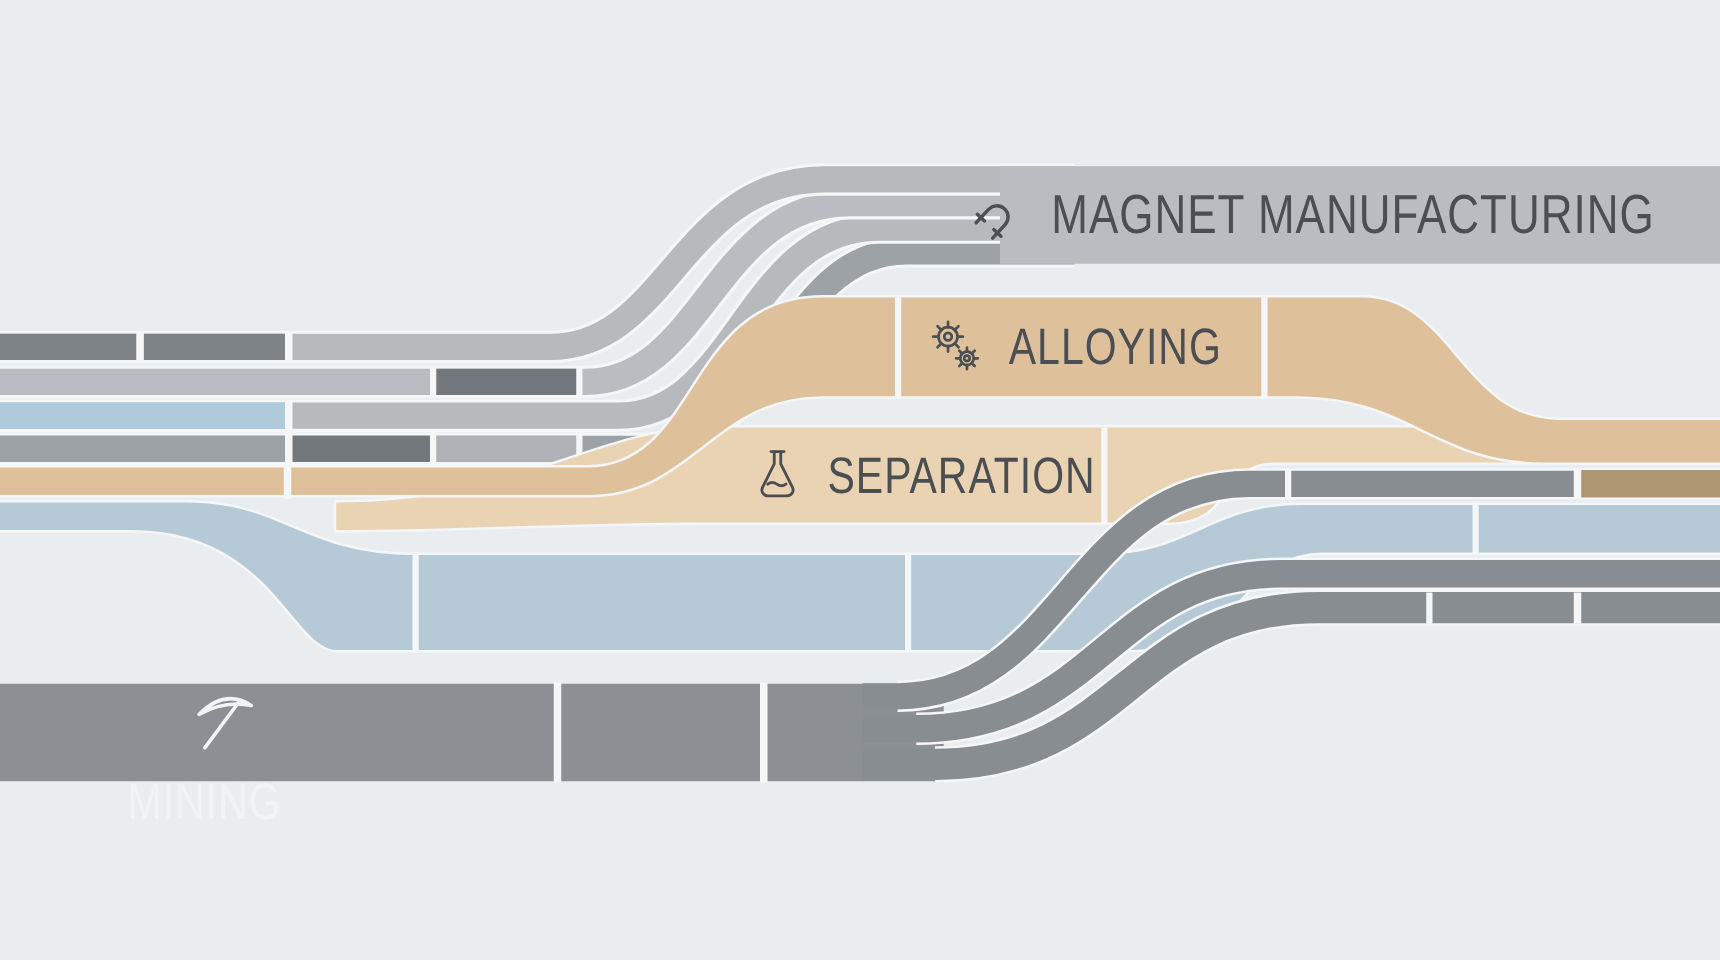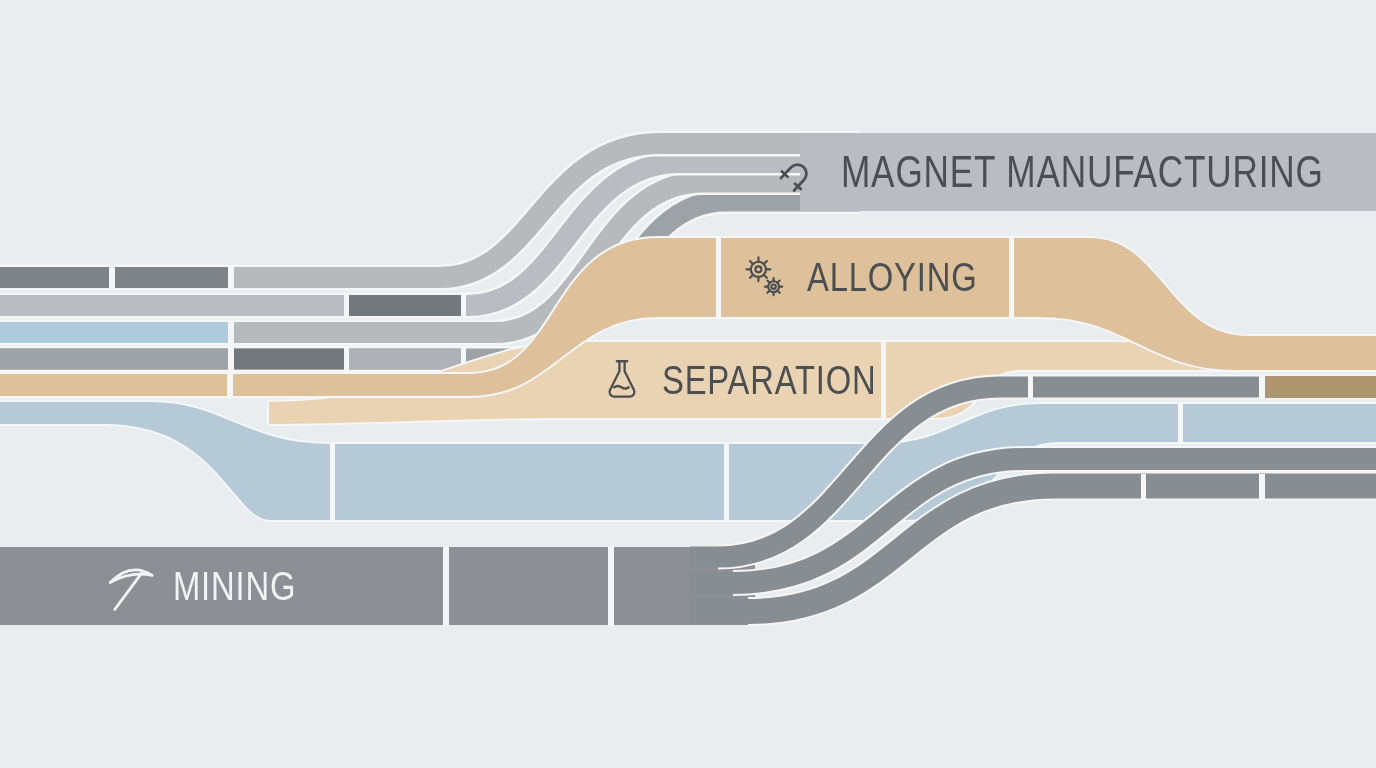--- a/index.html
+++ b/index.html
@@ -39,21 +39,21 @@
     font-size:41px;letter-spacing:1px;white-space:nowrap;
     transform:scaleX(0.8);transform-origin:left center;font-weight:400;
   }
   .label-dark{color:var(--text-dark,#4b4f52);}
   .label-light{color:var(--text-light,#f1f3f4);}
   .pos-mm{left:772px;top:133px;height:78px;}
   .pos-mm .lbl-text{font-size:44px;}
   .pos-alloying{left:740px;top:237px;height:81px;}
   .pos-separation{left:597px;top:341px;height:78px;}
   .pos-processing{left:360px;top:443px;height:78px;}
-  .pos-mining{left:102px;top:547px;height:78px;}
+  .pos-mining{left:102px;top:547px;height:78px;flex-direction:column;}
 </style>
 </head>
 <body>
 
 <div class="canvas">
 
   <svg class="flow" width="1376" height="768" viewBox="0 0 1376 768">
 
     <rect class="bg" x="0" y="0" width="1376" height="768"></rect>
 

